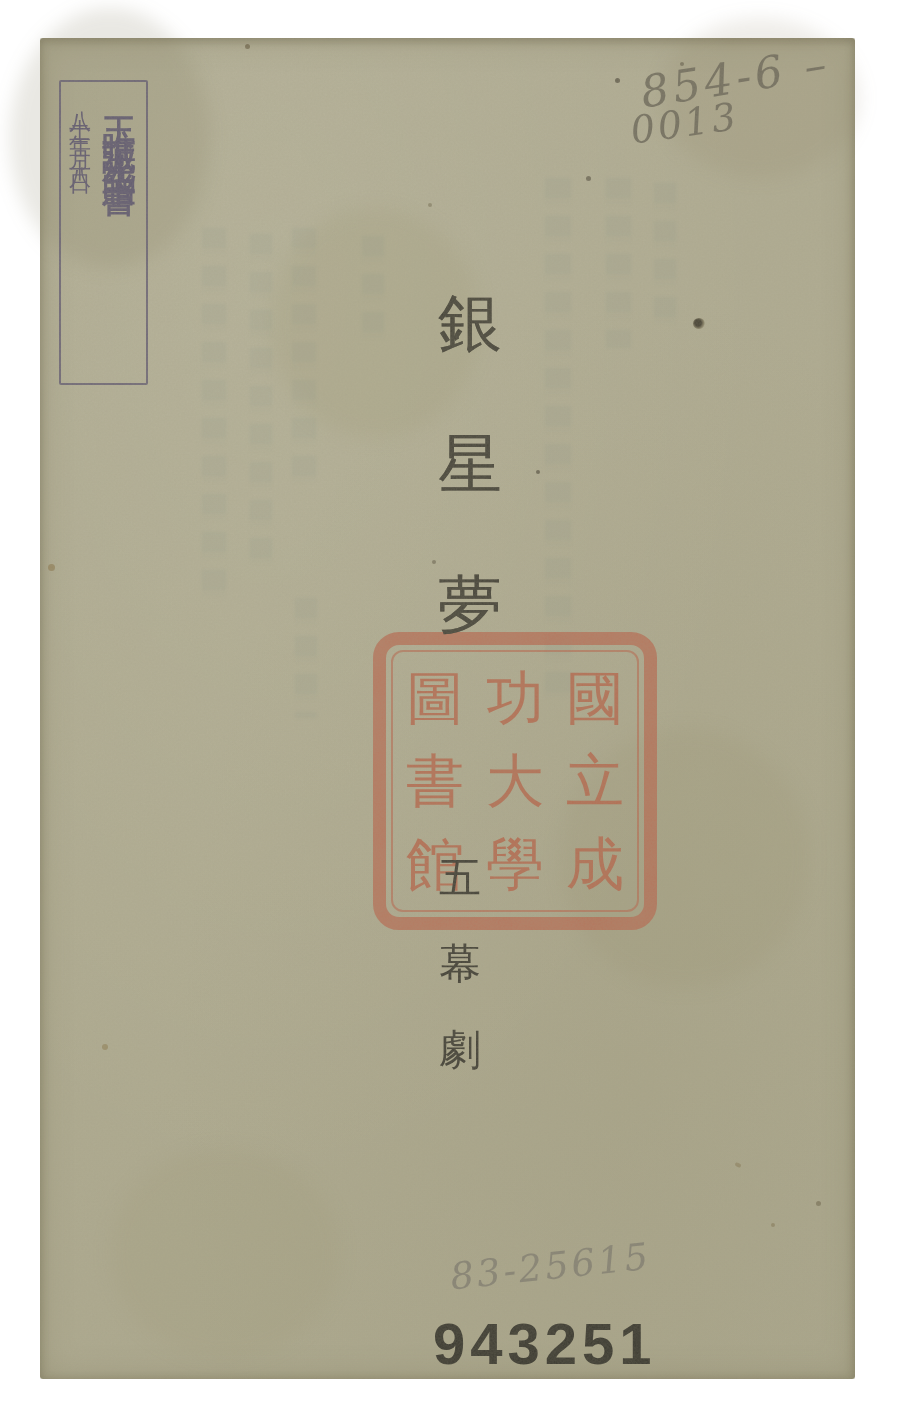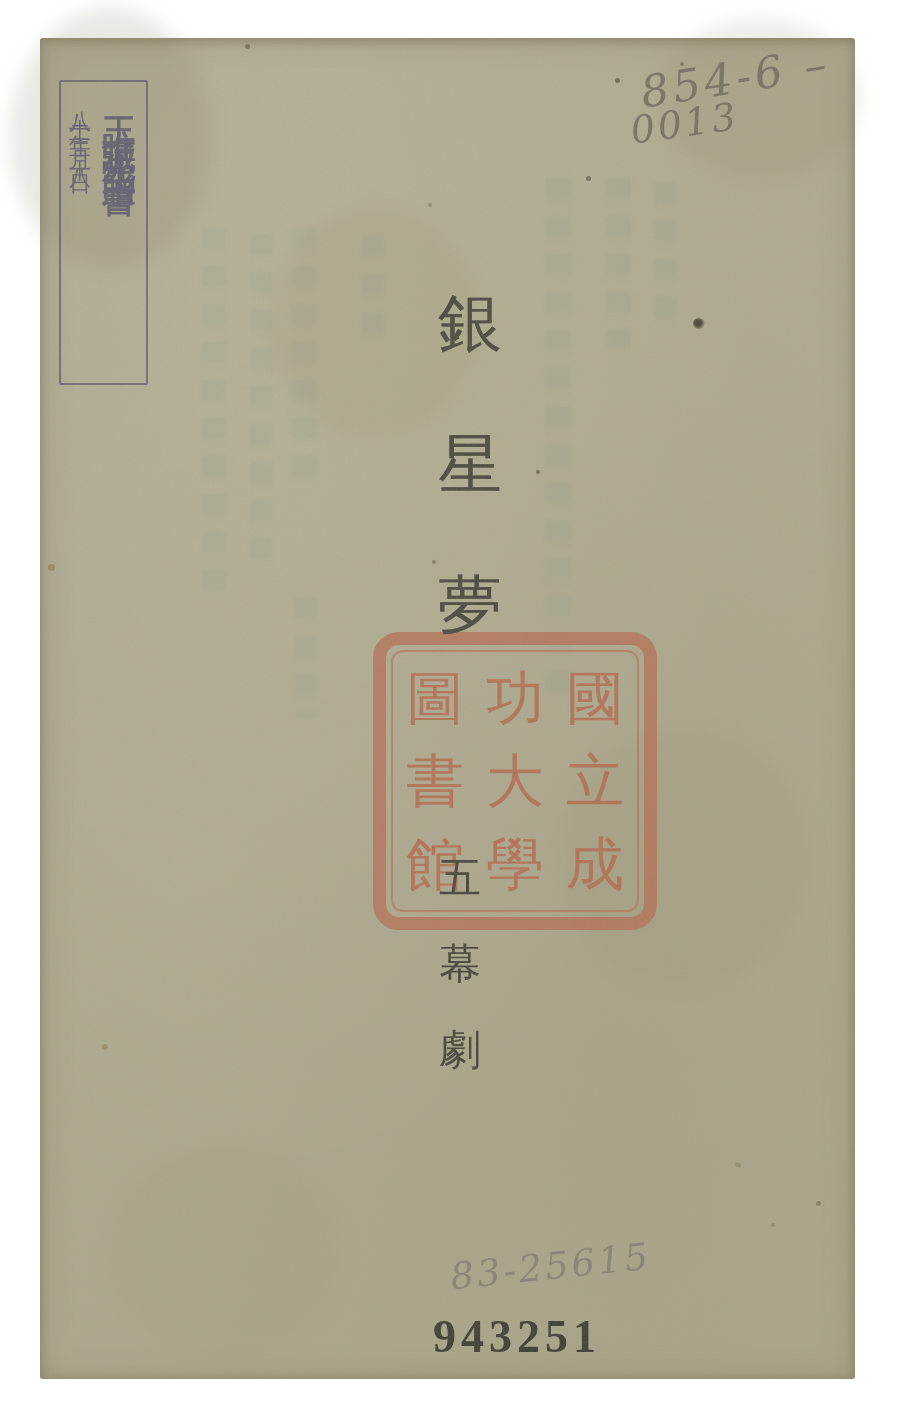--- a/index.html
+++ b/index.html
@@ -56,23 +56,23 @@
          color:rgba(186,86,60,0.80);}
   
   .subtitle-col{position:absolute;left:399px;top:819px;width:42px;z-index:5;
          display:flex;flex-direction:column;gap:44px;align-items:center;
          font-size:42px;line-height:42px;color:#2f2d27;}
   
   .acc-hand{position:absolute;left:410px;top:1207px;z-index:3;font-size:37px;
          color:rgba(125,121,111,0.92);font-style:italic;transform:rotate(-6deg);
          letter-spacing:3px;font-family:"DejaVu Serif",serif;}
   
-  .acc-stamp{position:absolute;left:393px;top:1272px;z-index:3;font-size:46px;
+  .acc-stamp{position:absolute;left:393px;top:1272px;z-index:3;font-size:58px;
          font-weight:bold;color:#24231e;letter-spacing:5px;
-         font-family:Liberation Serif, serif;filter:blur(0.3px);}
+         font-family:Liberation Sans, sans-serif;filter:blur(0.3px);}
   .grain{position:absolute;inset:0;z-index:6;pointer-events:none;opacity:0.5;}
 </style>
 </head>
 <body>
 
 <div class="scan">
   <div class="paper">
 
     <div class="stain" style="left:230px;top:170px;width:210px;height:230px;background:rgba(152,142,102,0.16);"></div>
     <div class="stain" style="left:520px;top:690px;width:250px;height:260px;background:rgba(140,130,92,0.13);"></div>

